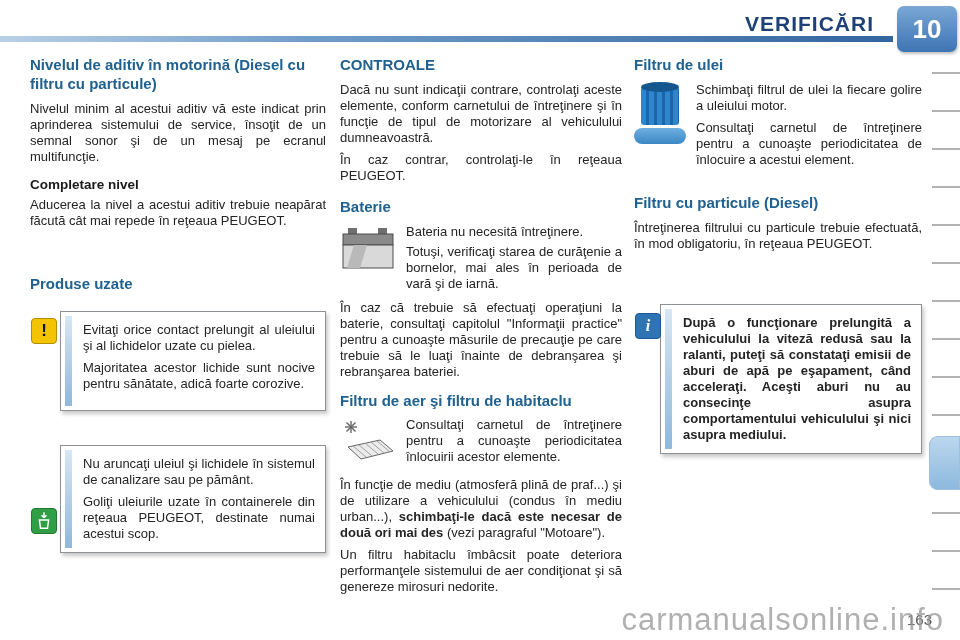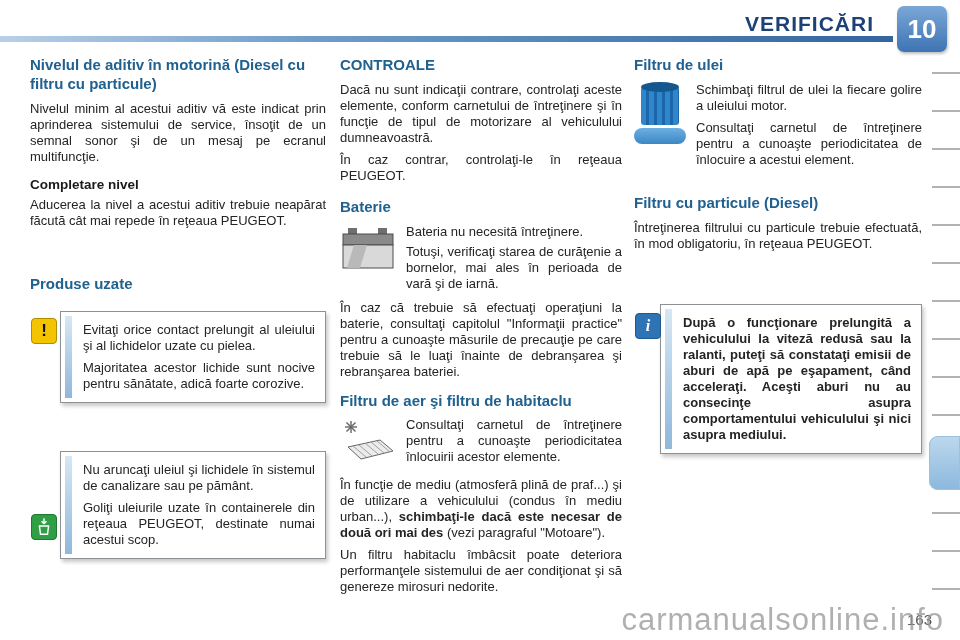--- a/index.html
+++ b/index.html
@@ -4,21 +4,21 @@
 <style>
   html,body{margin:0;padding:0;}
   body{width:960px;height:640px;font-family:"Liberation Sans",sans-serif;background:#fff;position:relative;overflow:hidden;color:#222;}
   .page{position:absolute;inset:0;background:#fff;}
 
   
   .header-rule{position:absolute;top:36px;left:0;width:893px;height:6px;
     background:linear-gradient(90deg,#b9d0e7 0%,#6f9cc9 35%,#33659f 100%);}
   .header-title{position:absolute;top:12px;right:86px;font-size:21px;font-weight:bold;
     letter-spacing:1px;color:#1d4077;}
-  .chapter-tab{position:absolute;top:6px;left:897px;width:50px;height:46px;border-radius:7px;
+  .chapter-tab{position:absolute;top:6px;left:897px;width:60px;height:46px;border-radius:7px;
     background:linear-gradient(180deg,#7aa7d6,#3e74b4);display:flex;align-items:center;justify-content:center;
     color:#fff;font-weight:bold;font-size:26px;box-shadow:1px 2px 3px rgba(0,0,0,.25);}
 
   
   .side-strip{position:absolute;right:0;top:0;width:34px;height:640px;}
   .tab-mark{position:absolute;right:0;width:28px;height:2px;background:#b2b2b2;}
   .active-tab{position:absolute;right:0;top:436px;width:31px;height:54px;border-radius:9px 0 0 9px;
     background:linear-gradient(180deg,#bcd8ee,#8cb8dd);box-shadow:inset 0 0 0 1px #9dc0de;}
 
   
@@ -94,24 +94,24 @@
     <h3 class="h-black">Completare nivel</h3>
     <p class="body">Aducerea la nivel a acestui aditiv trebuie neapărat făcută cât mai repede în reţeaua PEUGEOT.</p>
 
     <h2 class="h-blue gap-lg">Produse uzate</h2>
 
     <div class="note-box" style="margin-top:18px;">
       <div class="box-icon icon-warning">
         <span>!</span>
       </div>
       <p class="body">Evitaţi orice contact prelungit al uleiului şi al lichidelor uzate cu pielea.</p>
-      <p class="body" style="margin-bottom:0;">Majoritatea acestor lichide sunt nocive pentru sănătate, adică foarte corozive.</p>
+      <p class="body" style="margin-bottom:8px;">Majoritatea acestor lichide sunt nocive pentru sănătate, adică foarte corozive.</p>
     </div>
 
-    <div class="note-box" style="margin-top:48px;">
+    <div class="note-box" style="margin-top:34px;">
       <div class="box-icon icon-recycle">
         <svg viewBox="0 0 24 24" width="22" height="22">
           <path d="M7 11h10l-1.2 9H8.2z" fill="none" stroke="#fff" stroke-width="1.6"></path>
           <path d="M12 2.5v6M12 8.5L9.3 5.8M12 8.5l2.7-2.7" stroke="#fff" stroke-width="1.6" fill="none"></path>
         </svg>
       </div>
       <p class="body">Nu aruncaţi uleiul şi lichidele în sistemul de canalizare sau pe pământ.</p>
       <p class="body" style="margin-bottom:0;">Goliţi uleiurile uzate în containerele din reţeaua PEUGEOT, destinate numai acestui scop.</p>
     </div>
   </section>

